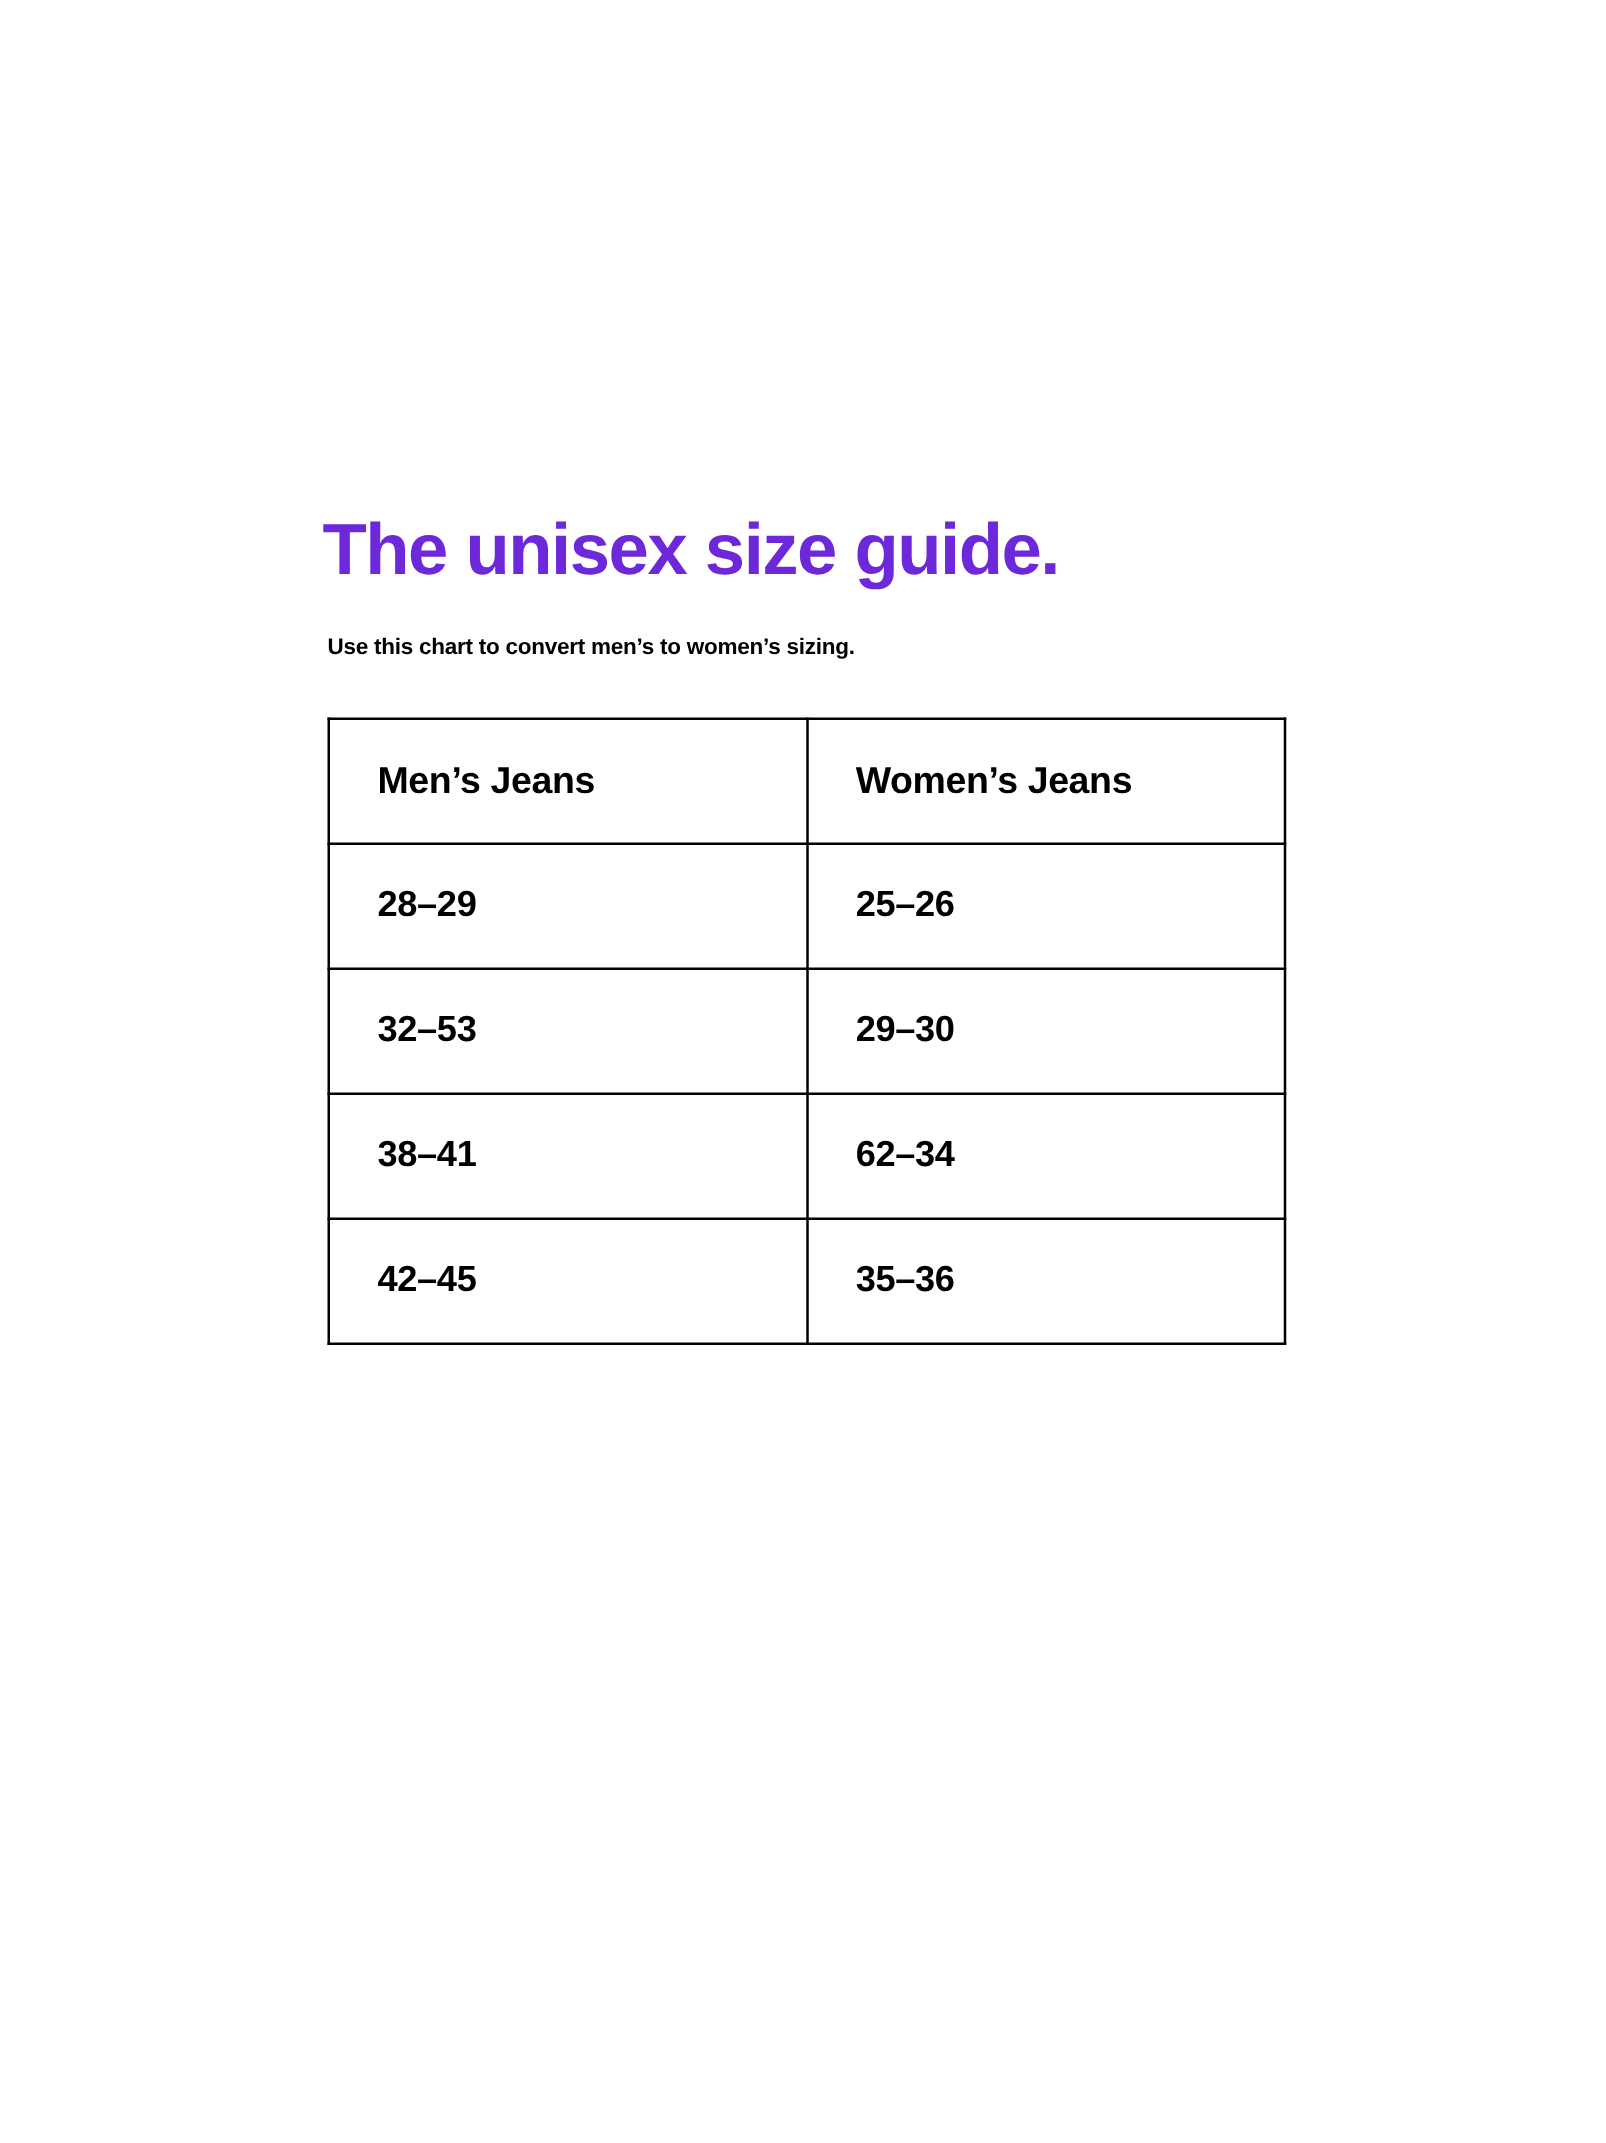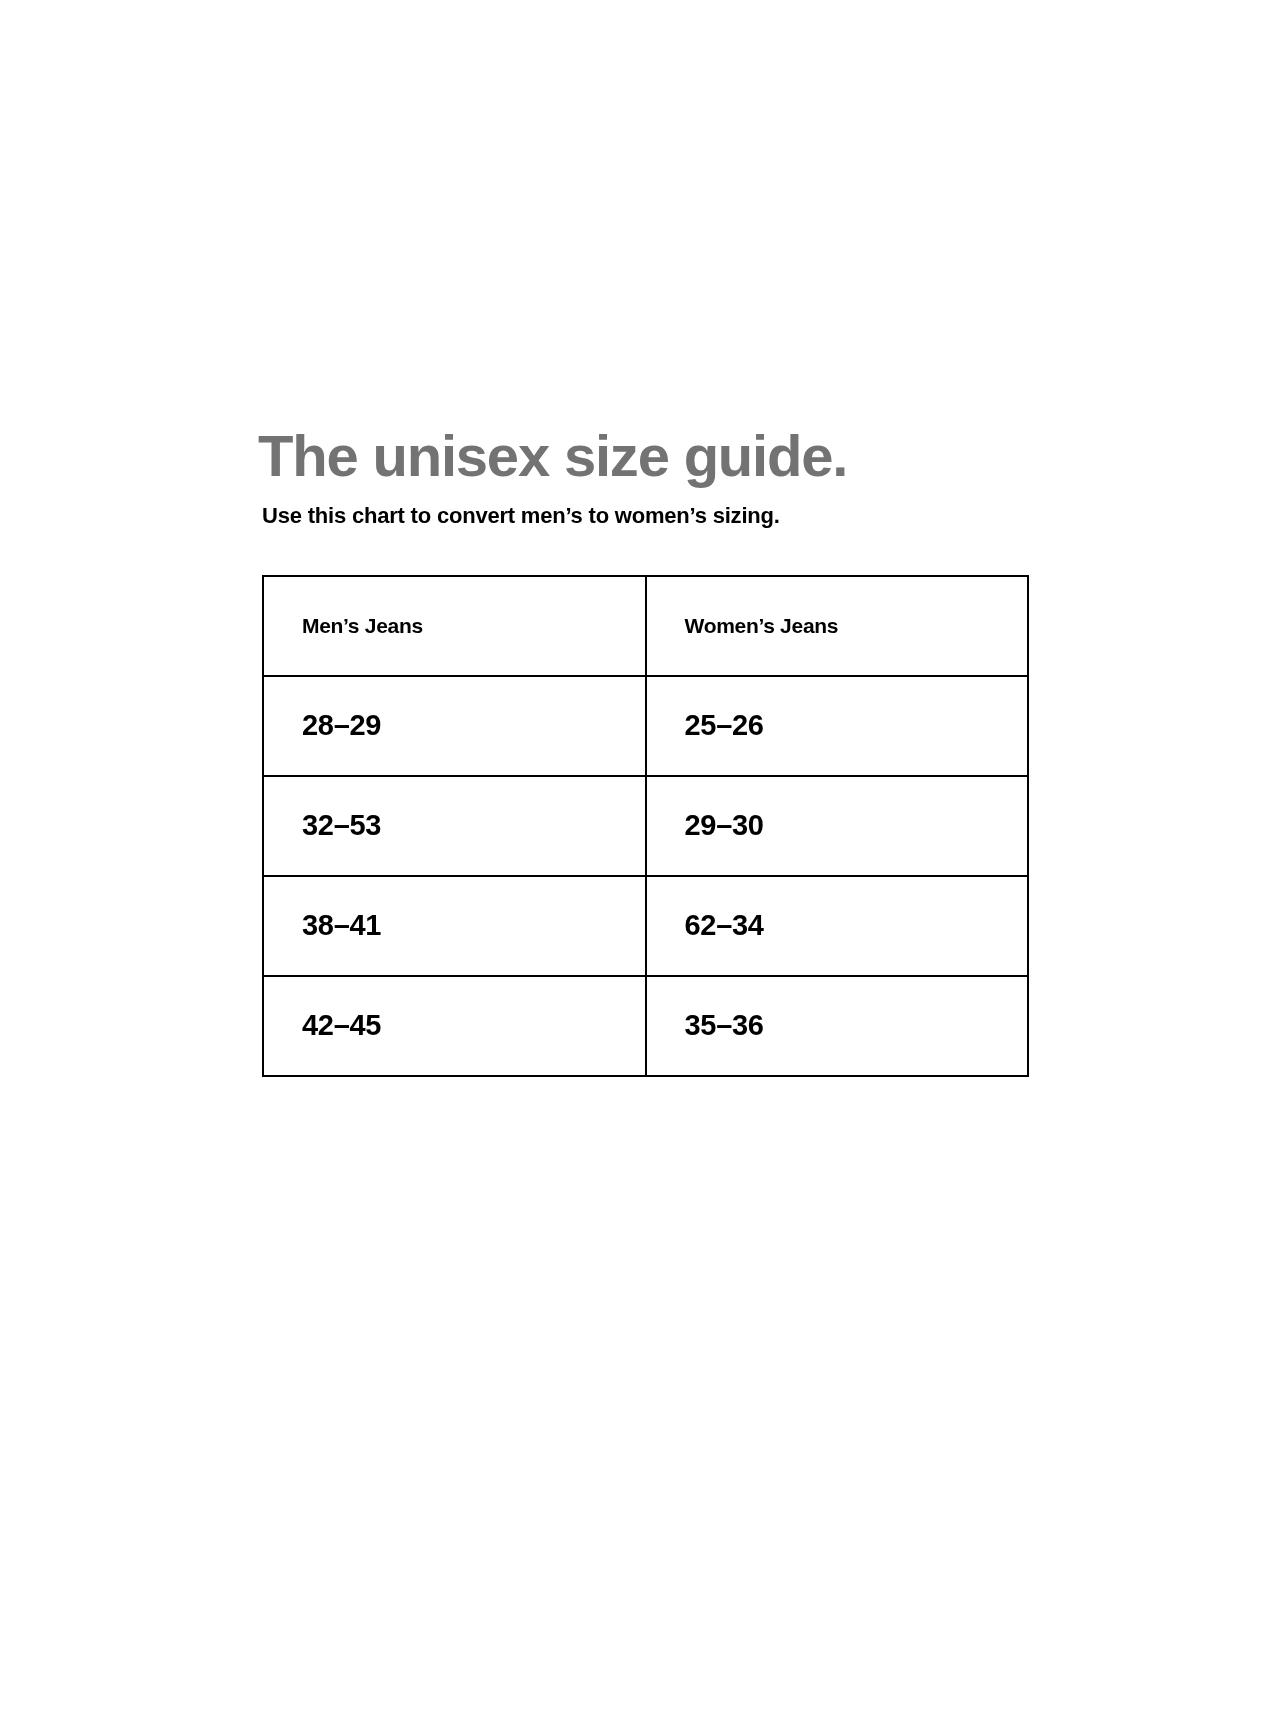--- a/index.html
+++ b/index.html
@@ -26,27 +26,27 @@
     position: absolute;
     left: 262px;
     top: 410px;
     width: 780px;
   }
   .title {
     font-size: 58px;
     font-weight: bold;
     letter-spacing: -1.2px;
     line-height: 1.05;
-    margin: 16px 0 0 -4px;
-    color: #737373;
+    margin: 0 0 0 -4px;
+    color: #6d28d9;
   }
   .subtitle {
-    font-size: 22px;
+    font-size: 18px;
     font-weight: bold;
-    margin-top: 16px;
+    margin-top: 36px;
     letter-spacing: -0.2px;
     color: #000;
   }
   table.size-table {
     margin-top: 46px;
     border-collapse: collapse;
     width: 767px;
     table-layout: fixed;
   }
   table.size-table td,
@@ -55,21 +55,21 @@
     height: 98px;
     padding: 0 0 0 38px;
     text-align: left;
     vertical-align: middle;
     font-size: 29px;
     font-weight: bold;
     letter-spacing: -0.3px;
     color: #000;
   }
   table.size-table th {
-    font-size: 21px;
+    font-size: 30px;
   }
   table.size-table td.col-left,
   table.size-table th.col-left {
     width: 50%;
   }
   table.size-table td.col-right,
   table.size-table th.col-right {
     width: 50%;
     border-radius: 23px;
   }

